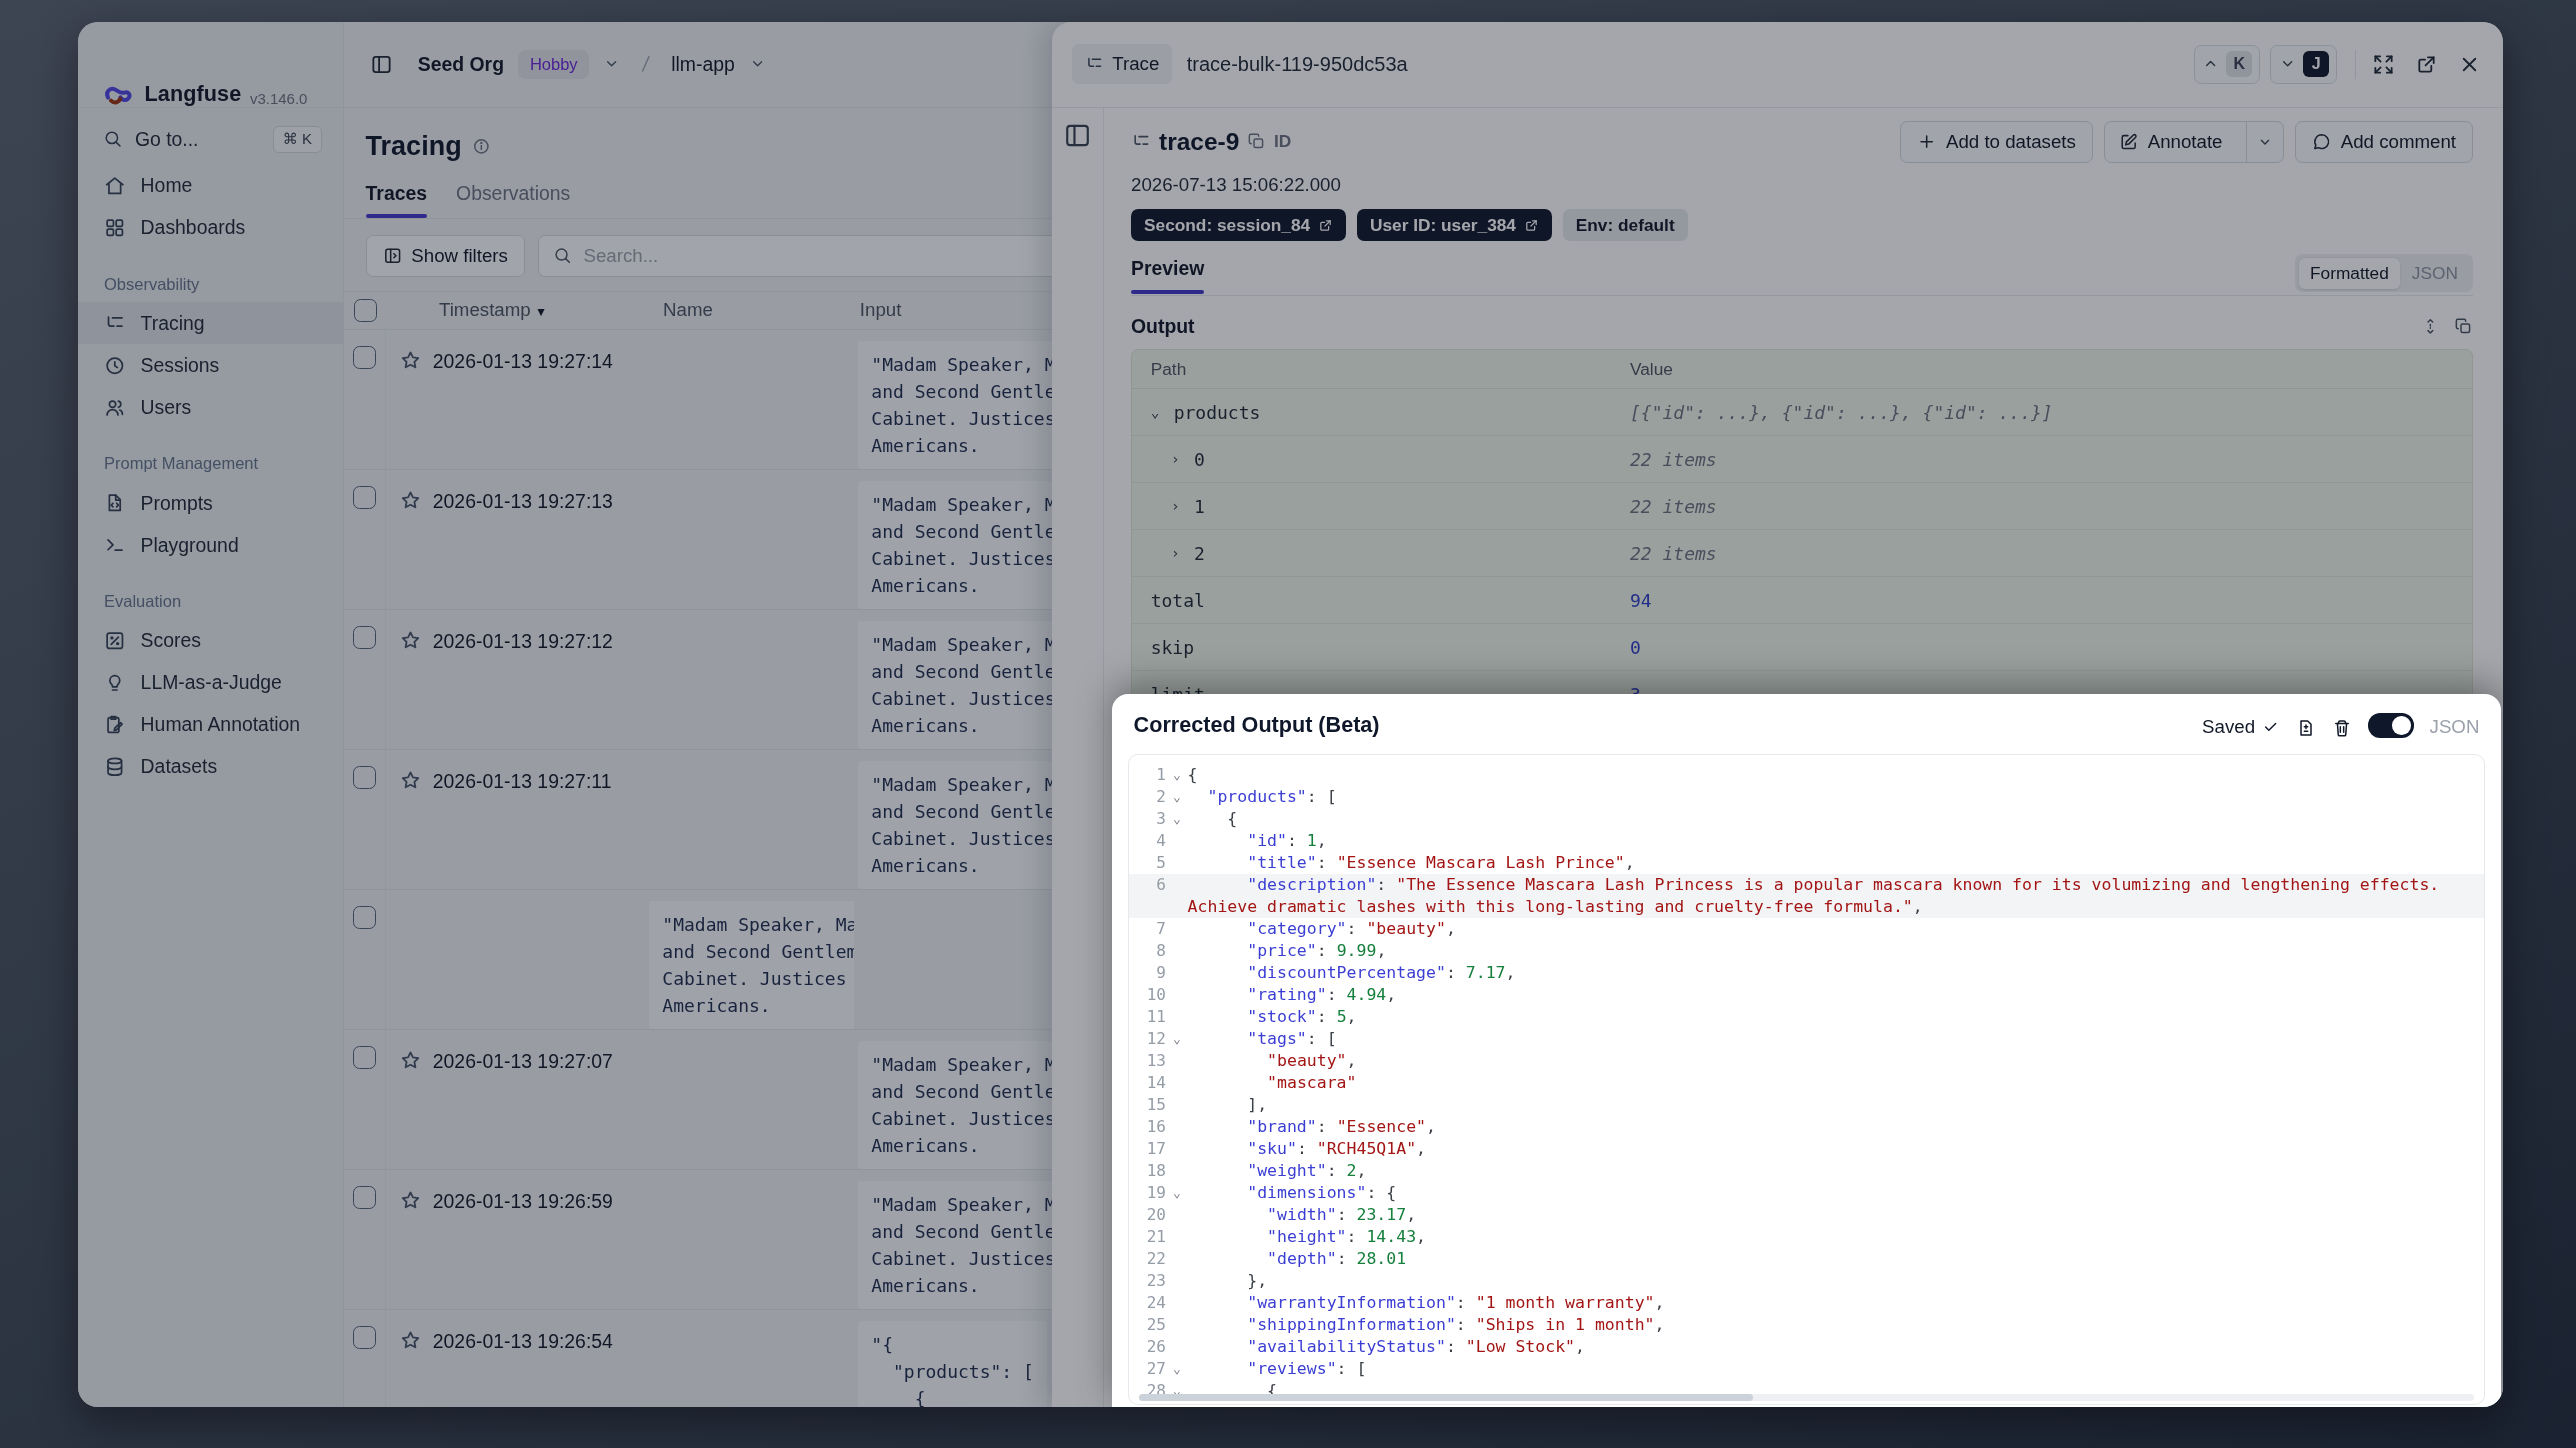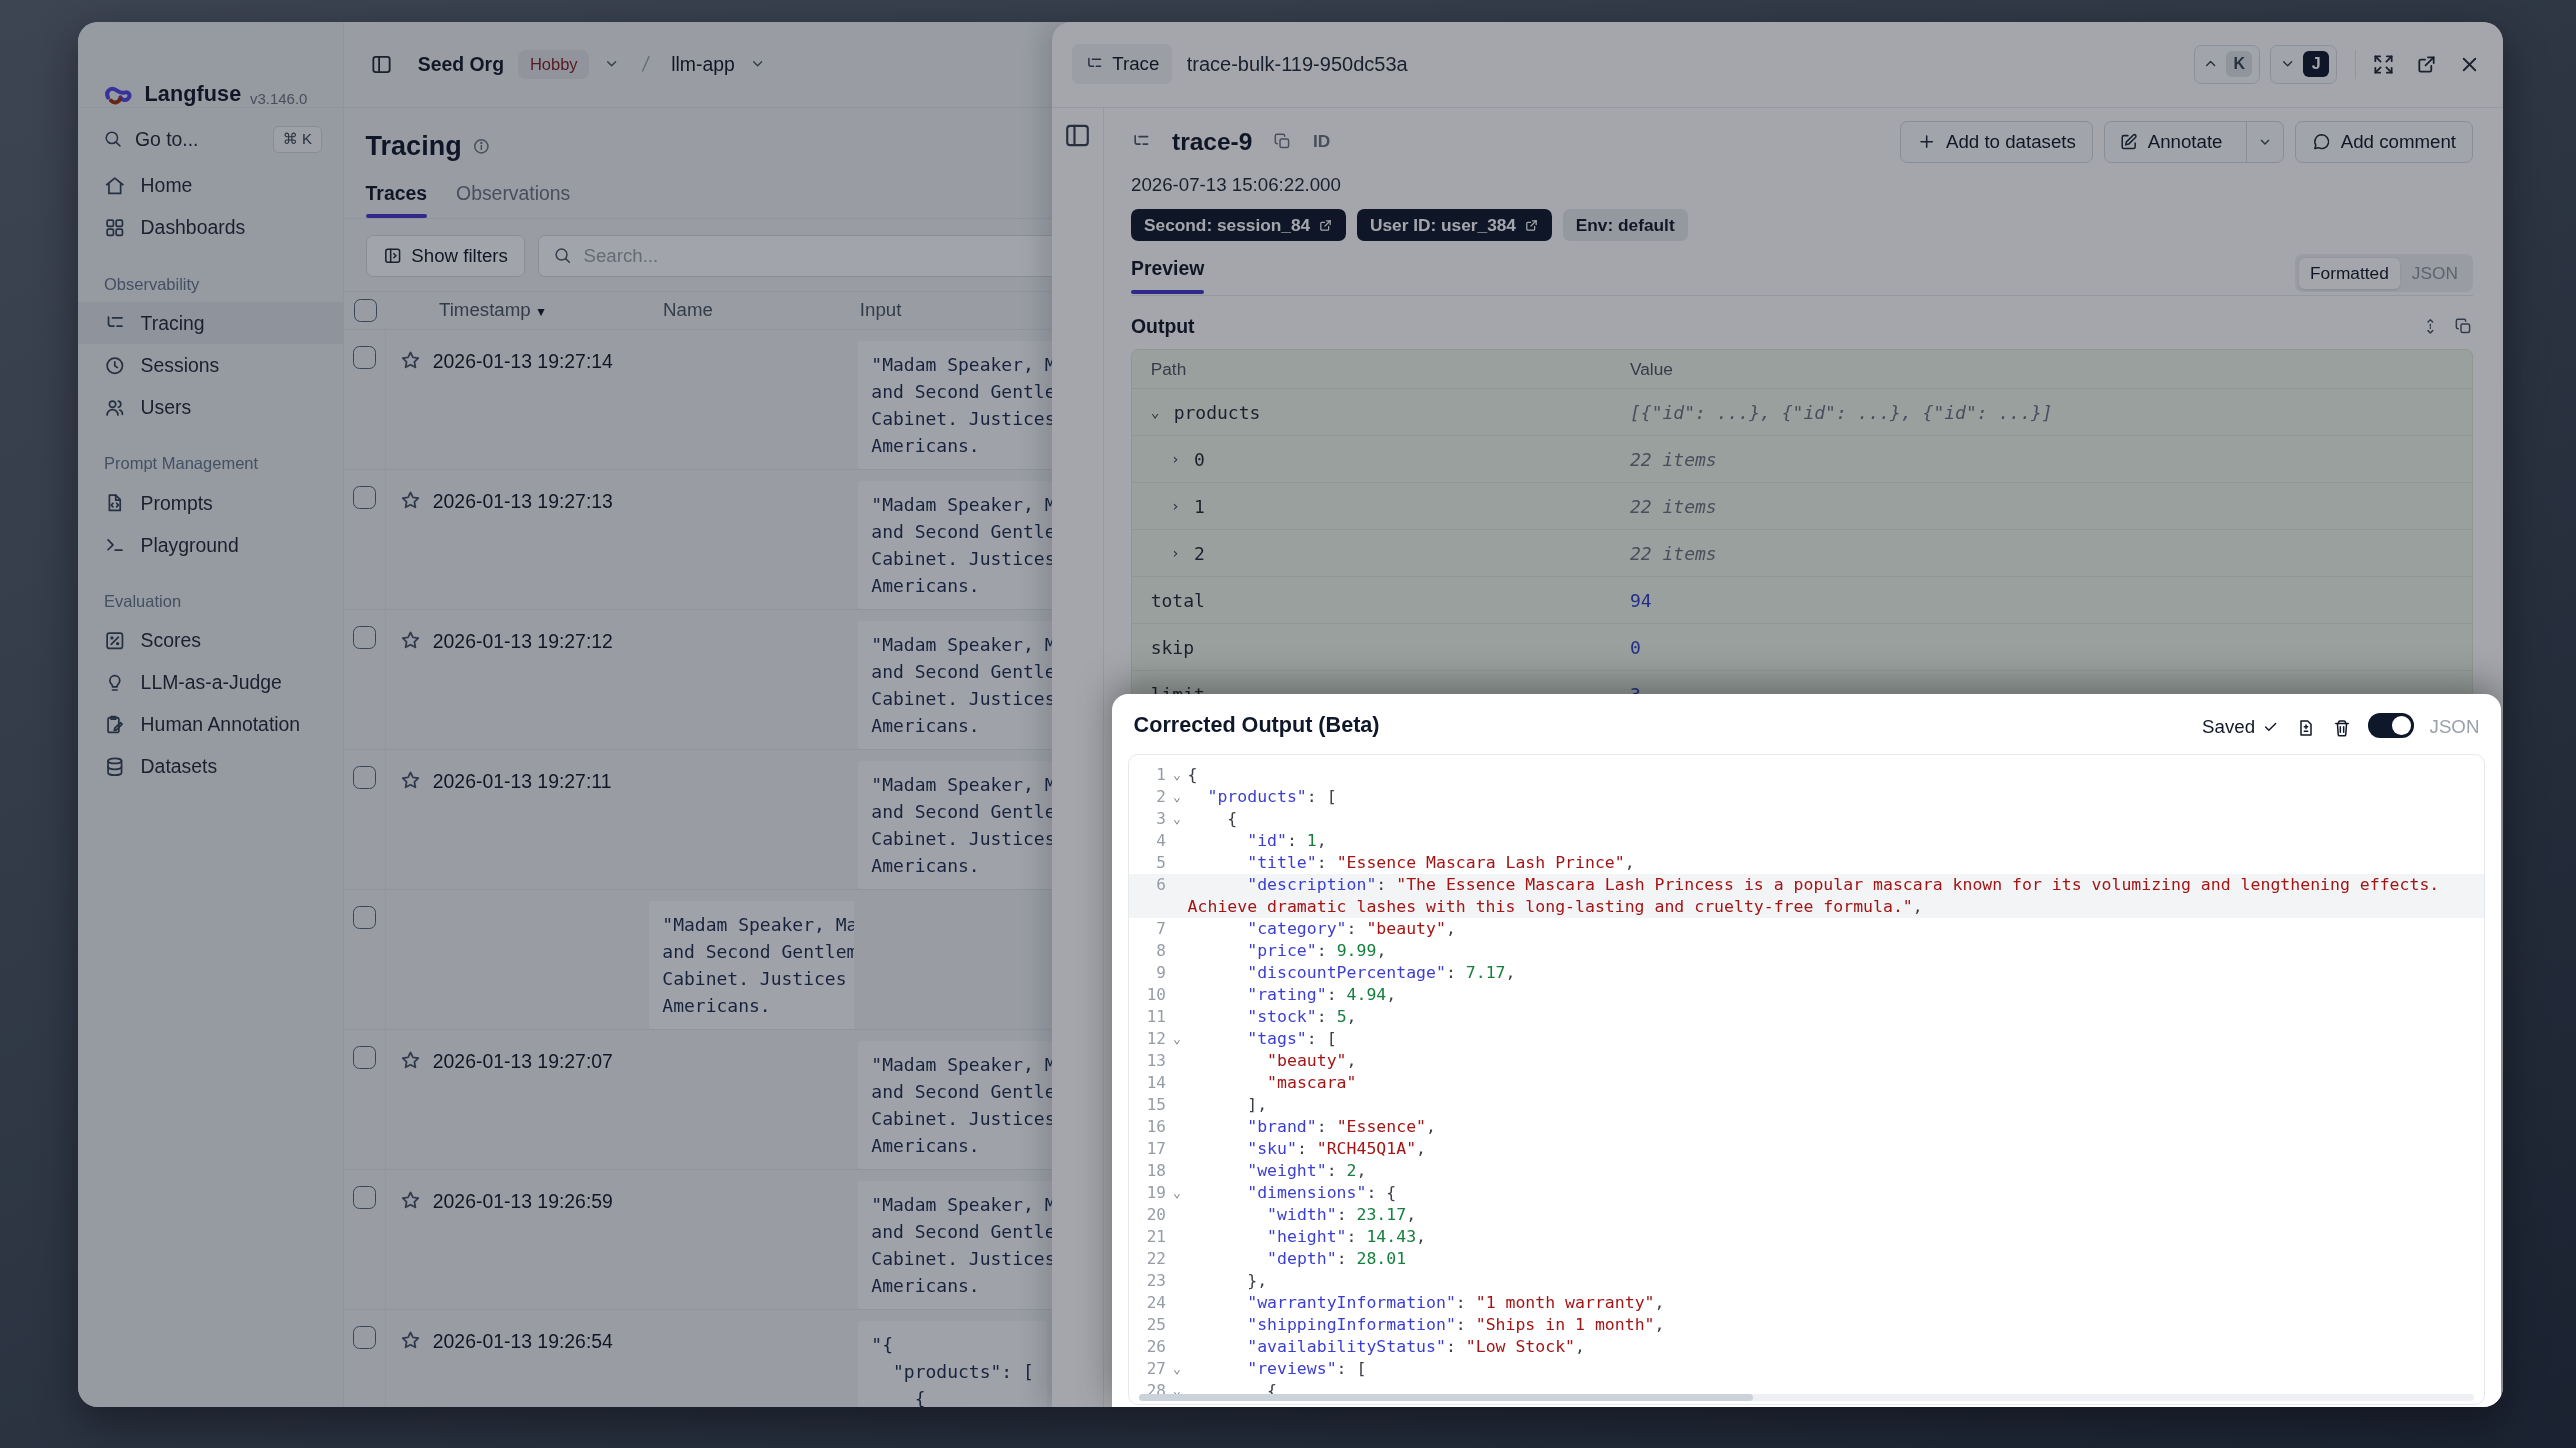--- a/index.html
+++ b/index.html
@@ -30,21 +30,21 @@
   .nav-item .nico { width:21.6px; height:21.6px; color:#334155; flex:0 0 21.6px; }
   .nav-item .nlabel { font-size:19.4px; color:#1f2937; }
   .nav-item.active { background:#dde1e6; }
 
   
   .mid { position:absolute; left:266px; top:0; right:0; bottom:0; }
   .topbar { height:86px; display:flex; align-items:center; padding:0 21.6px; gap:14.4px; border-bottom:0.7px solid #dfe2e6; }
   .icon-btn { width:32px; height:32px; color:#1f2937; display:flex; align-items:center; justify-content:center; }
   .icon-btn svg { width:23px; height:23px; }
   .org-name { font-size:19.4px; font-weight:600; color:#111827; margin-left:5.8px; }
-  .plan-pill { background:#e0e3e8; border-radius:7.2px; padding:5px 11.5px; font-size:16.5px; color:#7f1d1d; }
+  .plan-pill { background:#e0e3e8; border-radius:7.2px; padding:5px 11.5px; font-size:16.5px; color:#6d28d9; }
   .chev { width:17.3px; height:17.3px; color:#4b5563; }
   .slash { width:21.6px; height:21.6px; color:#9ca3af; }
   .proj-name { font-size:19.4px; color:#111827; }
 
   .page-head { display:flex; align-items:center; gap:10px; padding:23px 21.6px 0; }
   .page-title { font-size:27px; font-weight:700; color:#0f172a; }
   .info-ic { width:18.7px; height:18.7px; color:#6b7280; }
 
   .tabs { display:flex; gap:29px; padding:0 21.6px; margin-top:20px; border-bottom:0.7px solid #dfe3e8; }
   .tab { font-size:19.4px; color:#6b7280; padding-bottom:13px; position:relative; cursor:pointer; }
@@ -89,21 +89,21 @@
   .kbd-sq.dark { background:#0f172a; color:#ffffff; }
   .vdiv { width:0.7px; height:29px; background:#e2e5ea; margin:0 7.2px; }
   .tp-ic { width:23px; height:23px; color:#1f2937; cursor:pointer; }
   .tp-ic + .tp-ic { margin-left:10px; }
 
   .tp-body { display:flex; height:calc(100% - 86px); }
   .icon-col { width:52px; border-right:0.7px solid #e9ecf0; padding-top:13px; display:flex; justify-content:center; }
   .icon-col .cic { width:29px; height:29px; color:#374151; cursor:pointer; }
   .tp-content { flex:1; padding:13px 30px 0 27px; position:relative; min-width:0; }
 
-  .title-row { display:flex; align-items:center; gap:21px;justify-content:flex-end; }
+  .title-row { display:flex; align-items:center; gap:8px;justify-content:flex-end; }
   .title-row .tico { width:20px; height:20px; color:#4b5563; }
   .trace-title { font-size:24.5px; font-weight:700; color:#0f172a; }
   .mini-ic { width:18.7px; height:18.7px; color:#6b7280; cursor:pointer; }
   .id-label { font-size:17.3px; color:#6b7280; font-weight:600; }
   .actions { margin-left:auto; display:flex; align-items:center; gap:10.8px; }
   .split { display:inline-flex; align-items:stretch; padding:0; overflow:hidden; }
   .split .seg1 { display:flex; align-items:center; gap:9.3px; padding:0 14.4px; }
   .split .seg2 { display:flex; align-items:center; padding:0 10px; border-left:0.7px solid #d3d7dd; }
   .split .seg2 svg { width:16px; height:16px; color:#374151; }
 

